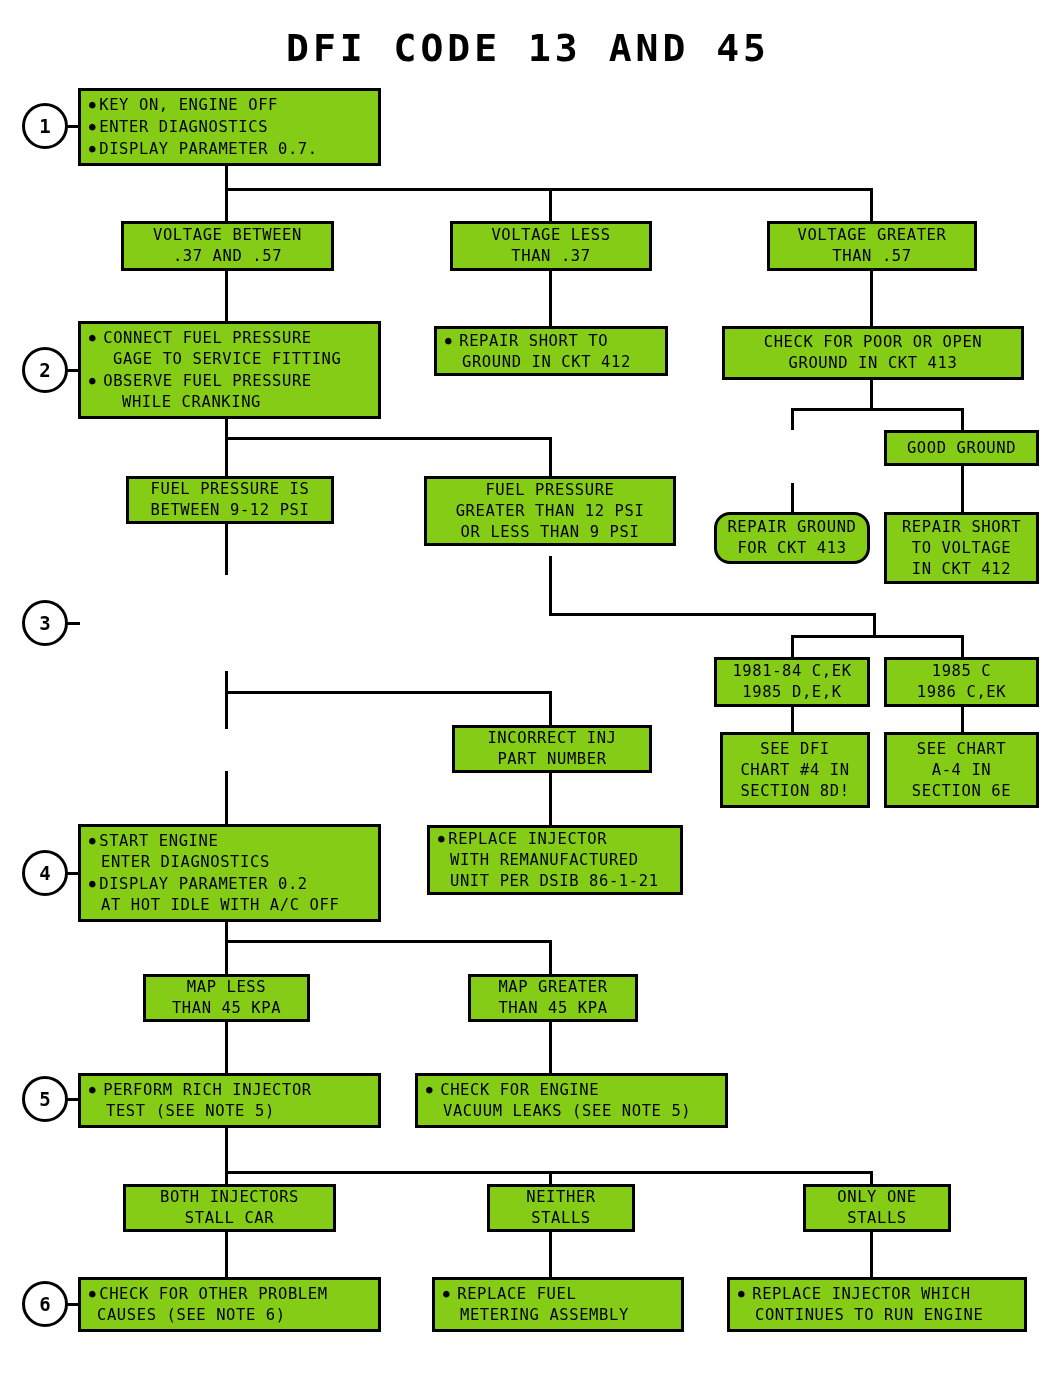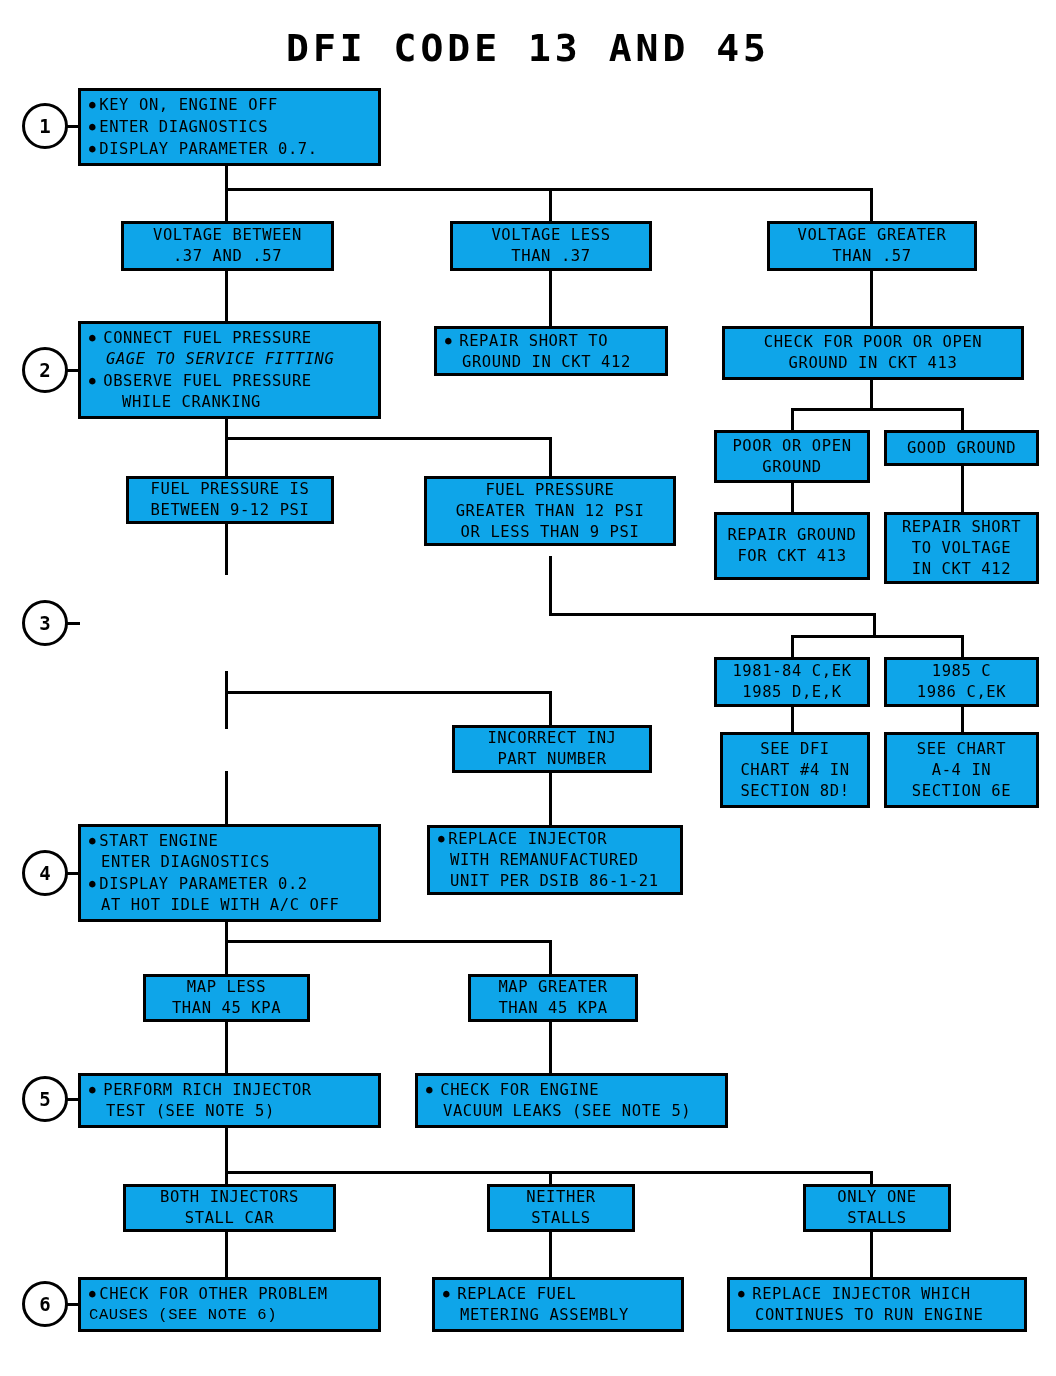--- a/index.html
+++ b/index.html
@@ -27,21 +27,21 @@
     font-weight: bold;
     letter-spacing: 4px;
     color: #000;
     white-space: pre;
   }
   
   .box {
     position: absolute;
     box-sizing: border-box;
     border: 3px solid #000;
-    background: #0ea5e9;
+    background: #84cc16;
     color: #000;
     font-size: 15.5px;
     line-height: 21px;
     letter-spacing: 0.6px;
     display: flex;
     flex-direction: column;
     justify-content: center;
     overflow: hidden;
   }
   .box.center  { align-items: center; text-align: center; }
@@ -198,41 +198,37 @@
     <span class="ln">VOLTAGE LESS</span>
     <span class="ln">THAN .37</span>
   </div>
   <div class="box center" style="left:767px; top:221px; width:210px; height:50px;">
     <span class="ln">VOLTAGE GREATER</span>
     <span class="ln">THAN .57</span>
   </div>
 
   <div class="box left" style="left:78px; top:321px; width:303px; height:98px;">
     <span class="ln bulsp">CONNECT FUEL PRESSURE</span>
-    <span class="ln ind" style="padding-left:25px;font-style:italic;">GAGE TO SERVICE FITTING</span>
+    <span class="ln ind" style="padding-left:32px;">GAGE TO SERVICE FITTING</span>
     <span class="ln bulsp">OBSERVE FUEL PRESSURE</span>
     <span class="ln ind" style="padding-left:41px;">WHILE CRANKING</span>
   </div>
   <div class="box left" style="left:434px; top:326px; width:234px; height:50px;">
     <span class="ln bulsp">REPAIR SHORT TO</span>
     <span class="ln ind" style="padding-left:25px;">GROUND IN CKT 412</span>
   </div>
   <div class="box center" style="left:722px; top:326px; width:302px; height:54px;">
     <span class="ln">CHECK FOR POOR OR OPEN</span>
     <span class="ln">GROUND IN CKT 413</span>
   </div>
 
-  <div class="box center" style="left:714px; top:430px; width:156px; height:53px;">
-    <span class="ln">POOR OR OPEN</span>
-    <span class="ln">GROUND</span>
-  </div>
   <div class="box center" style="left:884px; top:430px; width:155px; height:36px;">
     <span class="ln">GOOD GROUND</span>
   </div>
-  <div class="box center" style="left:714px; top:512px; width:156px; height:68px;">
+  <div class="box center" style="left:714px; top:512px; width:156px; height:52px;border-radius:16px;">
     <span class="ln">REPAIR GROUND</span>
     <span class="ln">FOR CKT 413</span>
   </div>
   <div class="box center" style="left:884px; top:512px; width:155px; height:72px;">
     <span class="ln">REPAIR SHORT</span>
     <span class="ln">TO VOLTAGE</span>
     <span class="ln">IN CKT 412</span>
   </div>
 
   <div class="box center" style="left:126px; top:476px; width:208px; height:48px;">
@@ -308,21 +304,21 @@
     <span class="ln">NEITHER</span>
     <span class="ln">STALLS</span>
   </div>
   <div class="box center" style="left:803px; top:1184px; width:148px; height:48px;">
     <span class="ln">ONLY ONE</span>
     <span class="ln">STALLS</span>
   </div>
 
   <div class="box left" style="left:78px; top:1277px; width:303px; height:55px;">
     <span class="ln bul">CHECK FOR OTHER PROBLEM</span>
-    <span class="ln ind" style="padding-left:8px;font-family:Liberation Mono, monospace;">CAUSES (SEE NOTE 6)</span>
+    <span class="ln ind" style="padding-left:16px;">CAUSES (SEE NOTE 6)</span>
   </div>
   <div class="box left" style="left:432px; top:1277px; width:252px; height:55px;">
     <span class="ln bulsp">REPLACE FUEL</span>
     <span class="ln ind" style="padding-left:25px;">METERING ASSEMBLY</span>
   </div>
   <div class="box left" style="left:727px; top:1277px; width:300px; height:55px;">
     <span class="ln bulsp">REPLACE INJECTOR WHICH</span>
     <span class="ln ind" style="padding-left:25px;">CONTINUES TO RUN ENGINE</span>
   </div>
 

